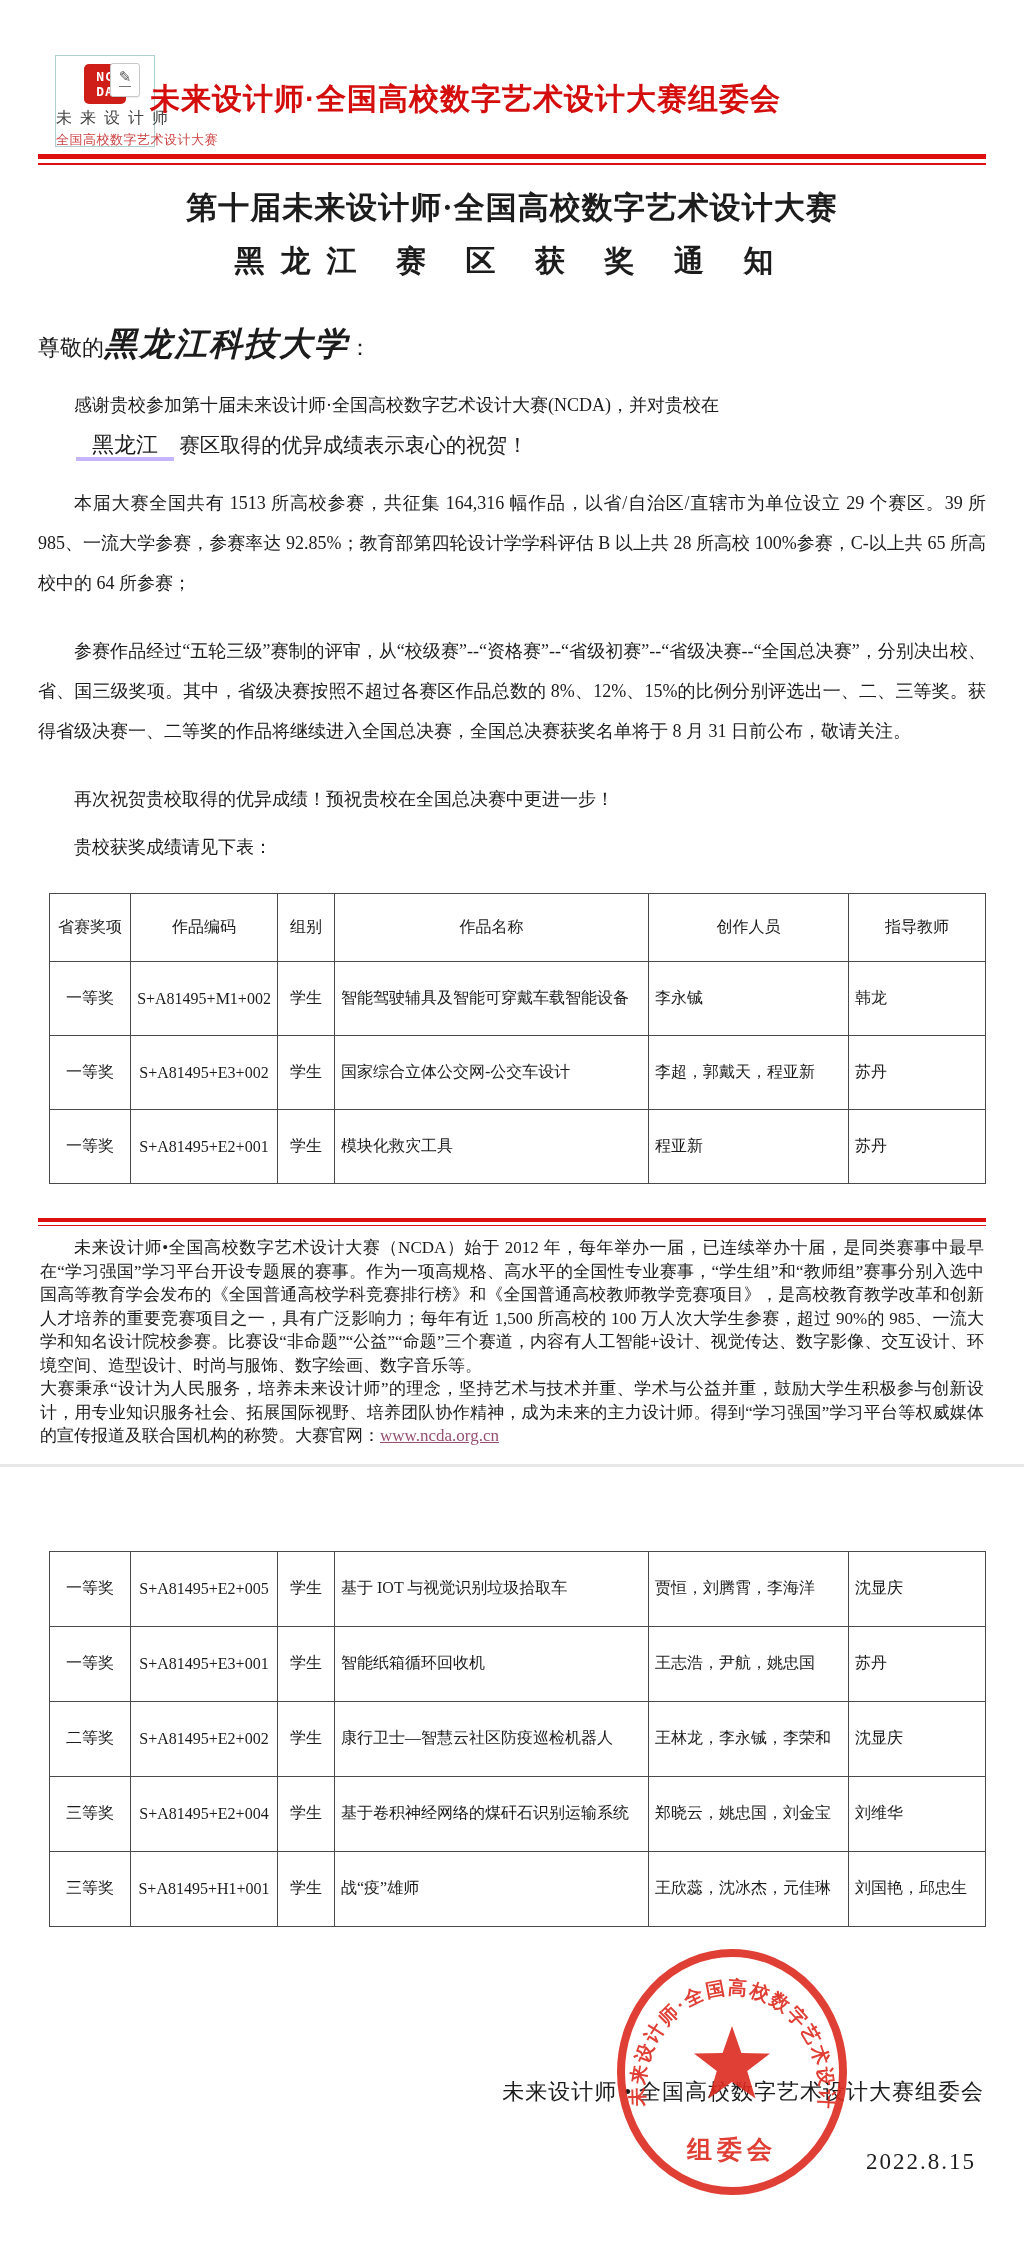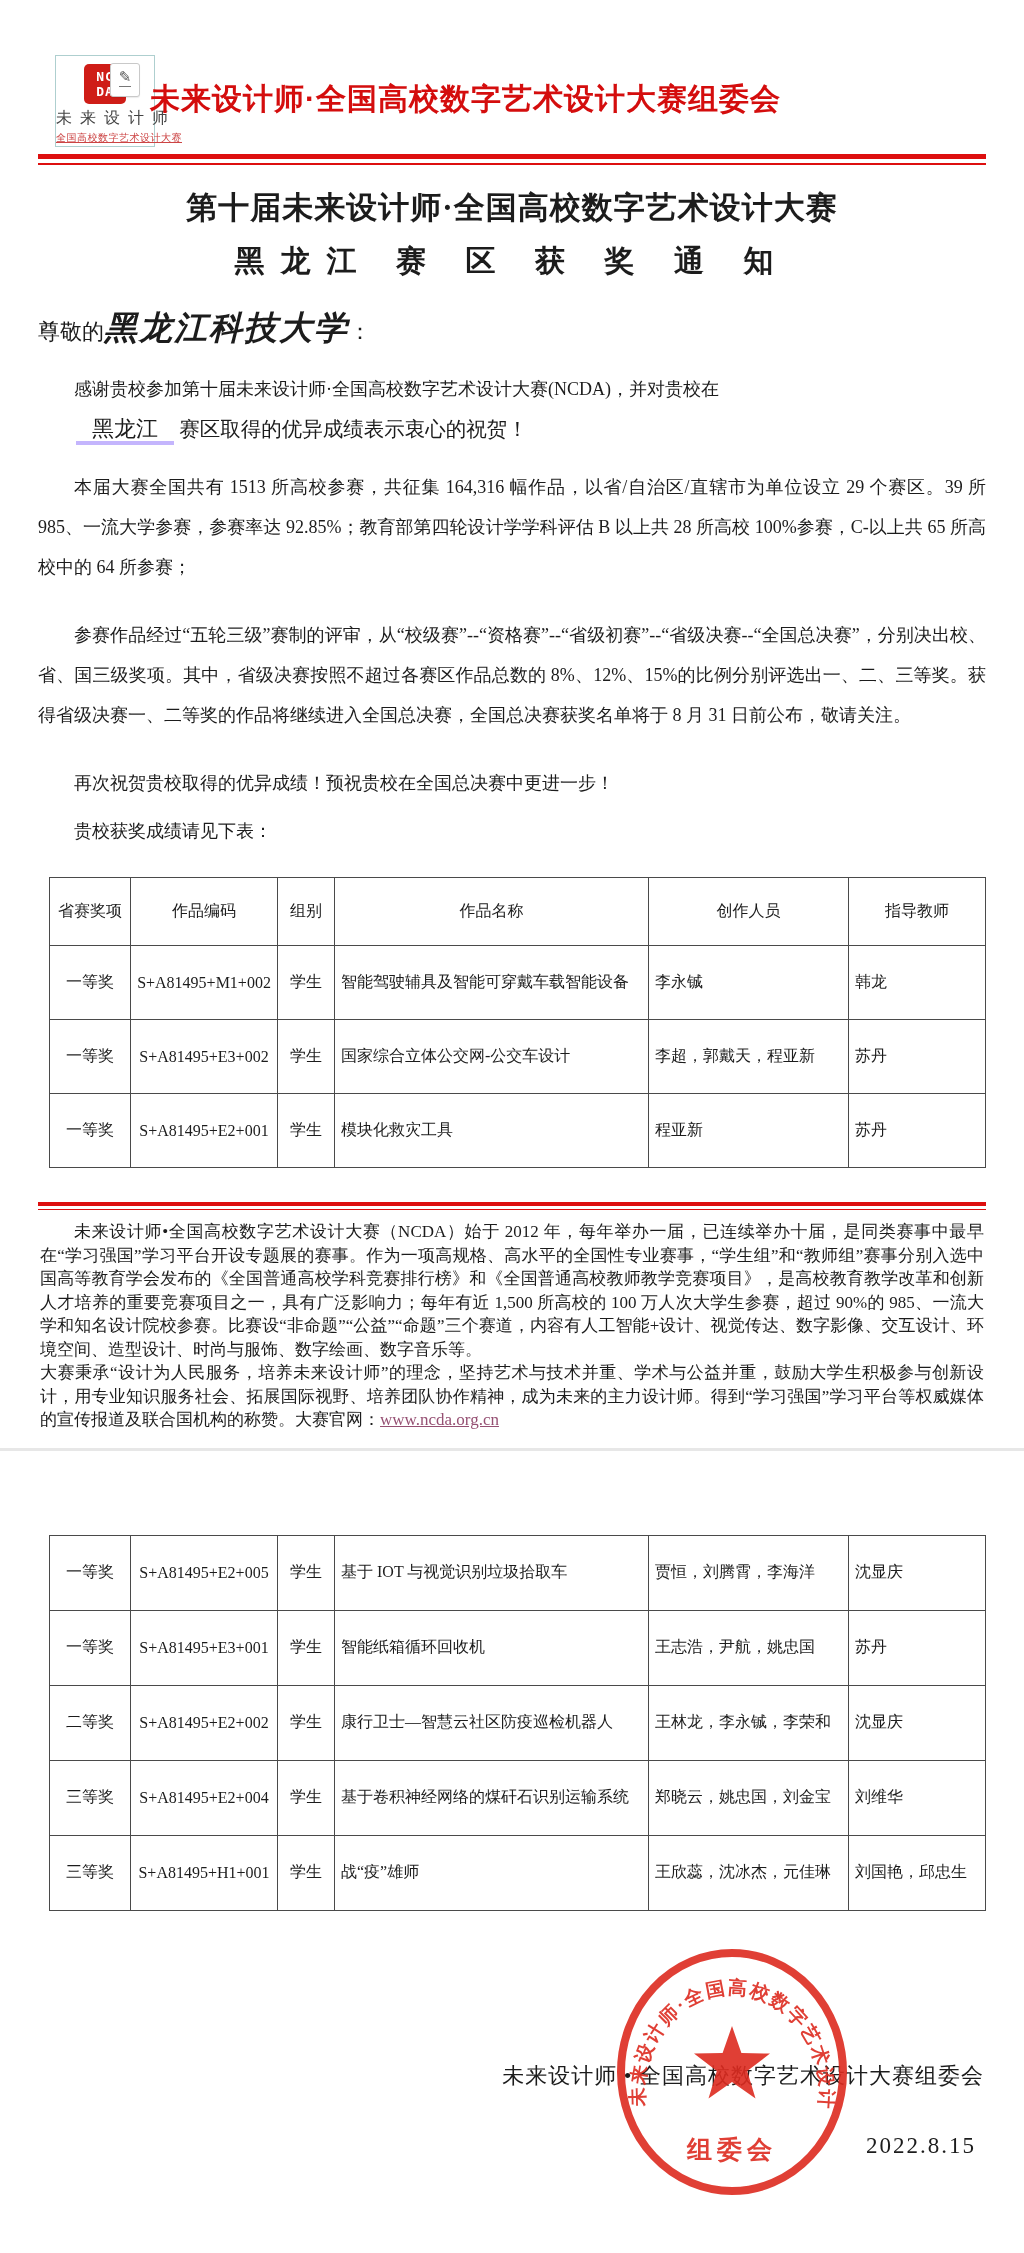--- a/index.html
+++ b/index.html
@@ -13,41 +13,41 @@
     position:absolute; left:17px; top:0; width:100px; height:92px;
     border:1px solid #aecfcf; box-sizing:border-box; text-align:center; background:#fff;
   }
   .logo-mark{
     width:42px; height:40px; margin:8px auto 4px auto; background:#cf1d17; border-radius:5px;
     color:#fff; font-family:"DejaVu Sans Mono",monospace; font-weight:bold; font-size:13px;
     line-height:15px; display:flex; flex-direction:column; align-items:center; justify-content:center;
     letter-spacing:1px;
   }
   .logo-name{font-size:16px; color:#444; letter-spacing:2px; white-space:nowrap;}
-  .logo-sub{font-size:10px; color:#c44; letter-spacing:0.5px; white-space:nowrap; margin-top:2px;text-decoration:underline;}
+  .logo-sub{font-size:13px; color:#c44; letter-spacing:0.5px; white-space:nowrap; margin-top:2px;}
   .edit-badge{
     position:absolute; left:72px; top:8px; width:28px; height:32px; background:#fff;
     border:1px solid #c9c9c9; border-radius:3px; box-shadow:0 1px 1px rgba(0,0,0,0.08);
     font-size:15px; color:#555; text-align:center; line-height:26px; z-index:3;
   }
   .edit-badge::after{content:""; display:block; width:12px; border-top:1.5px solid #777; margin:-4px auto 0 auto;}
   .org-title{
     position:absolute; left:112px; top:24px; width:880px;
     color:#d40d0d; font-size:30px; font-weight:bold; letter-spacing:1px;
     font-family:"Liberation Sans","DejaVu Sans",sans-serif; white-space:nowrap;
   }
   .red-rule{
     margin:4px 38px 0 38px; height:4px;
     border-top:5px solid #dd0f0f; border-bottom:2px solid #dd0f0f;
   }
   
   .doc-title-1{margin-top:22px; text-align:center; font-size:31px; font-weight:bold; letter-spacing:1px;}
   .doc-title-2{margin-top:12px; text-align:center; font-size:30px; font-weight:bold; letter-spacing:16px;}
   
-  .salutation{margin:24px 38px 0 38px; font-size:22px;}
+  .salutation{margin:40px 38px 0 38px; font-size:22px;}
   .school-name{font-size:33px; font-weight:bold; font-style:italic; letter-spacing:2px;}
   .para{margin:18px 38px 0 38px; font-size:18px; line-height:40px; text-align:justify;}
   .indent{text-indent:2em;}
   .p1-line2{margin:0 38px; font-size:20.5px; line-height:40px; padding-left:38px;}
   .u-school{border-bottom:4px solid #c4b5fd; padding:0 16px; font-size:22px;}
   
   .awards-table{
     border-collapse:collapse; table-layout:fixed; width:936px; margin:26px 39px 0 49px;
     font-size:16px;
     border-radius:24px;

